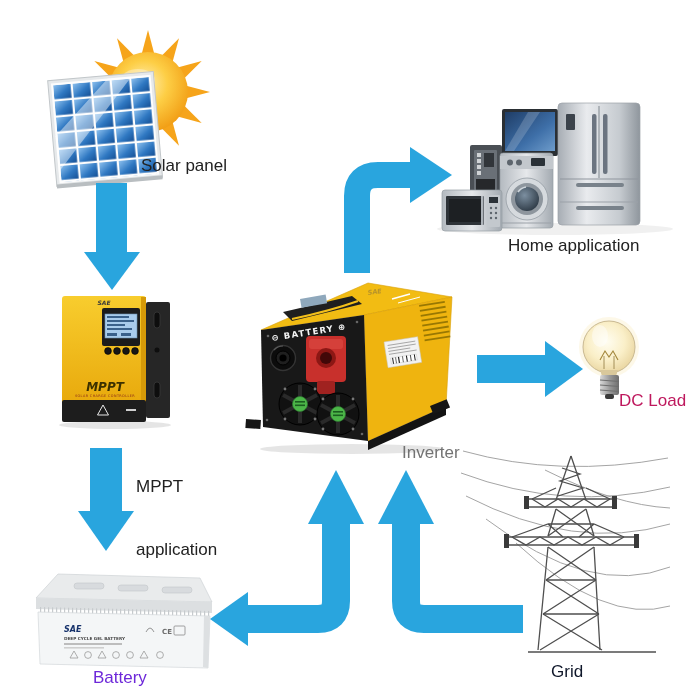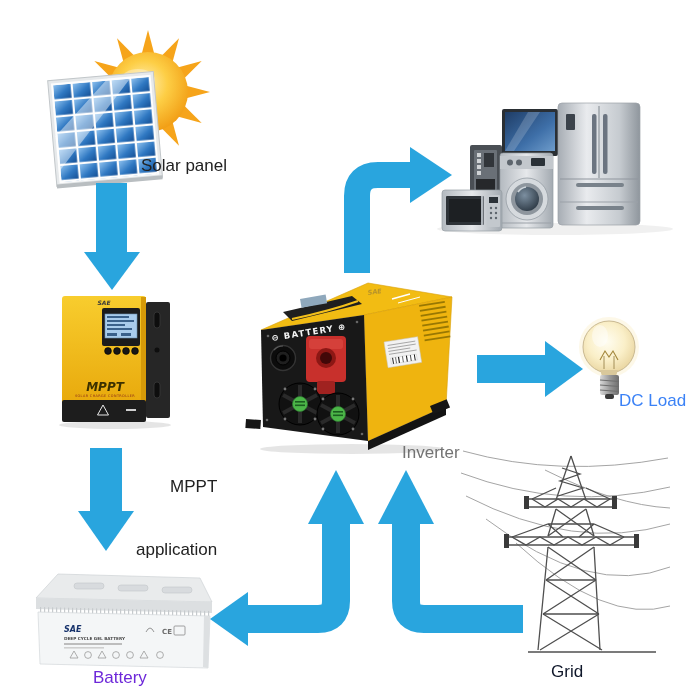--- a/index.html
+++ b/index.html
@@ -1,20 +1,20 @@
 <!DOCTYPE html>
 <html style="--arrow: #29A5DE;"><head>
 <meta charset="utf-8">
 <style>
   html,body{margin:0;padding:0;background:#fff;}
   .canvas{position:relative;width:700px;height:700px;background:#ffffff;overflow:hidden;
           font-family:"Liberation Sans", sans-serif;}
   .canvas svg{position:absolute;left:0;top:0;}
   .lbl{position:absolute;color:#222;font-size:17px;line-height:21px;white-space:pre;
-       font-family:"Liberation Sans", sans-serif;text-align:right;}
+       font-family:"Liberation Sans", sans-serif;}
   svg text{font-family:"DejaVu Sans","Liberation Sans",sans-serif;}
 </style>
 </head>
 <body>
 
 <div class="canvas">
 <svg width="700" height="700" viewBox="0 0 700 700">
   <defs>
     <radialGradient id="sunG" cx="45%" cy="40%" r="65%">
       <stop offset="0%" stop-color="#FFF0B8"></stop>
@@ -368,16 +368,17 @@
     <line x1="528" y1="652" x2="656" y2="652" stroke-width="1.5"></line>
   </g>
 </svg>
 
   <div class="lbl" style="left: 141px; top: 155px; color: rgb(33, 33, 33);">Solar panel</div>
   <div class="lbl" style="left: 136px; top: 434px; color: rgb(33, 33, 33);">
     <div>MPPT</div>
     <div>application</div>
   </div>
   <div class="lbl" style="left: 402px; top: 442px; color: #737373;">Inverter</div>
-  <div class="lbl" style="left: 619px; top: 390px; color: #3b82f6;">DC Load</div>
+  <div class="lbl" style="left: 508px; top: 235px; color: rgb(33, 33, 33);">Home application</div>
+  <div class="lbl" style="left: 619px; top: 390px; color: #be185d;">DC Load</div>
   <div class="lbl" style="left: 93px; top: 667px; color: #6d28d9;">Battery</div>
   <div class="lbl" style="left: 551px; top: 661px; color: #0f172a;">Grid</div>
 </div>
 
 </body></html>

